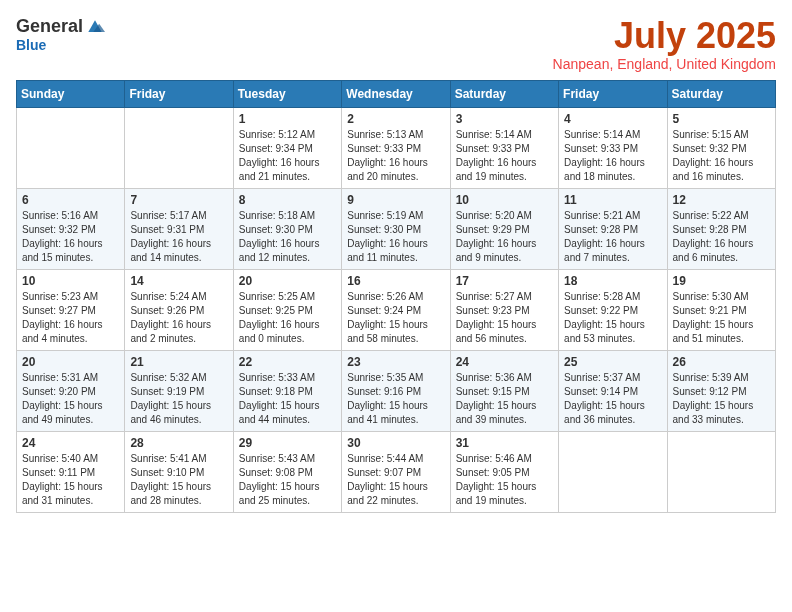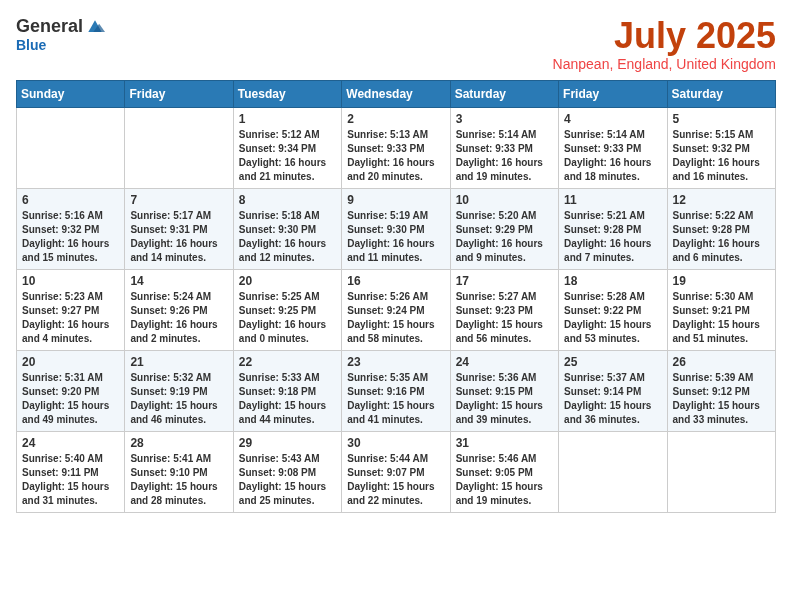--- a/index.html
+++ b/index.html
@@ -80,21 +80,20 @@
     .day-number {
       font-weight: bold;
       font-size: 12px;
       display: block;
       margin-bottom: 2px;
     }
     .day-info {
       line-height: 1.4;
       font-size: 10px;
       color: #333;
-      font-weight: bold;
     }
     .empty-cell {
       background: #f9f9f9;
     }
     tr:nth-child(odd) td { background-color: #ffffff; }
     tr:nth-child(even) td { background-color: #f2f7fb; }
     .calendar thead tr th { background-color: #2a7ab5; }
   </style>
 </head>
 <body>

